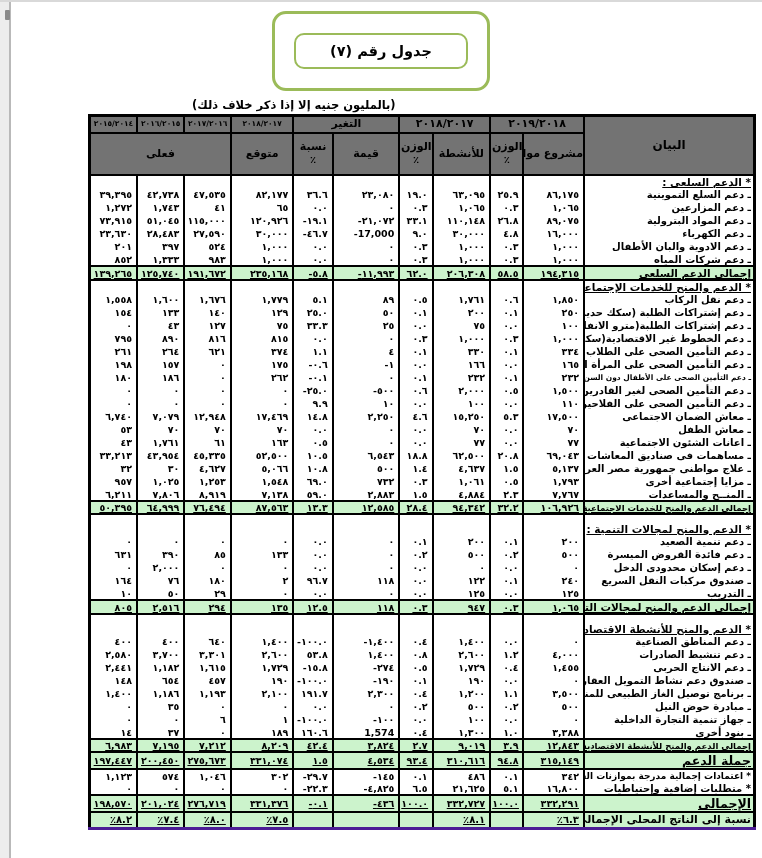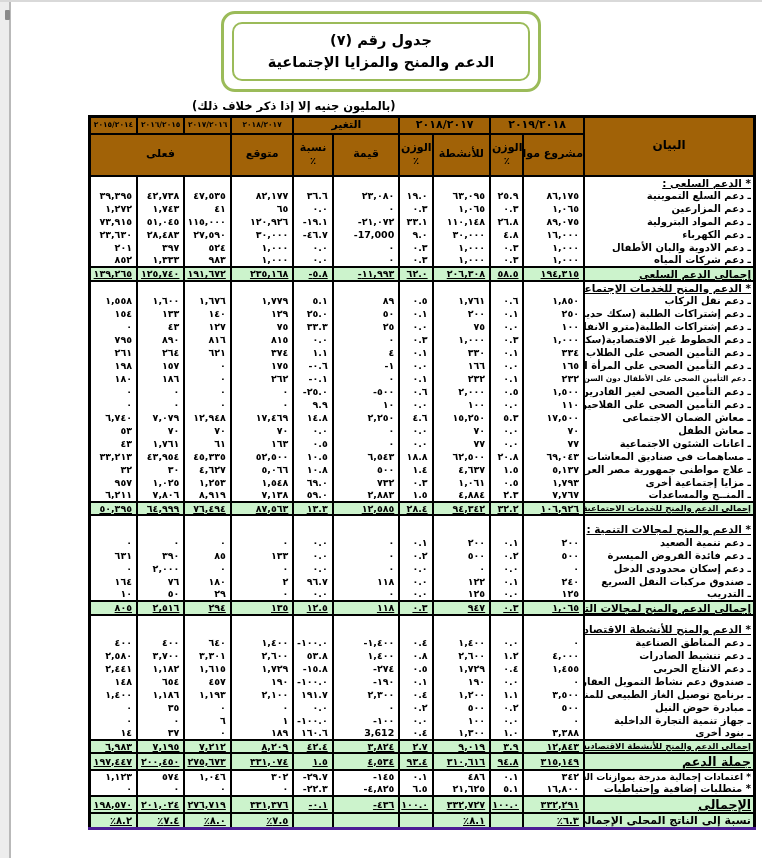--- a/index.html
+++ b/index.html
@@ -9,32 +9,32 @@
     font-family:"DejaVu Sans",sans-serif;
     font-weight:bold;color:#000;
     border-top:2px solid #d9d9d9;
     box-sizing:border-box;
   }
   .page-edge{position:absolute;left:0;top:0;width:9px;height:858px;background:#ededed;border-right:2px solid #b9b9b9;}
   .page-mark{position:absolute;left:5px;top:8px;width:5px;height:10px;background:#8a8a8a;border-radius:1px;}
 
   
   .title-wrap{display:flex;justify-content:center;margin-top:9px;}
-  .title-outer{border:3px solid #9bbb59;border-radius:14px;padding:8px;background:#fff;}
+  .title-outer{border:3px solid #9bbb59;border-radius:14px;padding:19px;background:#fff;}
   .title-inner{border:2px solid #9bbb59;border-radius:10px;padding:5px 34px;text-align:center;}
   .title-line{font-size:14.5px;line-height:1.55;white-space:nowrap;}
 
   
   .content{width:564px;margin-right:6px;margin-left:auto;}
   .unit-note{text-align:left;font-size:11.5px;margin:7px 0 2px 0;direction:rtl;}
 
   table{border-collapse:collapse;table-layout:fixed;width:668px;direction:rtl;}
   th,td{box-sizing:border-box;overflow:hidden;white-space:nowrap;}
   th{
-    background:#a16207;border:2px solid #000;
+    background:#737373;border:2px solid #000;
     font-size:11px;line-height:1.15;text-align:center;vertical-align:middle;padding:1px 0;
   }
   th.ysmall{font-size:7.5px;padding:2px 0;}
   th .pct{font-size:10px;}
   td{border-left:2px solid #000;border-right:2px solid #000;height:13px;padding:0;}
   td.num{direction:ltr;text-align:right;font-size:9.5px;padding-right:4px;padding-left:1px;}
   td.lbl{text-align:right;font-size:10px;padding-right:2px;}
   td.lbl.small{font-size:7.5px;}
   tr.section td.lbl{text-decoration:underline;font-size:10.5px;}
   tr.total td,tr.grand td,tr.percent td{
@@ -57,21 +57,20 @@
 </head>
 <body>
 
 <div class="page-edge"></div>
 <div class="page-mark"></div>
 
 <div class="title-wrap">
   <div class="title-outer">
     <div class="title-inner">
       <div class="title-line">جدول رقم (٧)</div>
-      <div class="title-line">الدعم والمنح والمزايا الإجتماعية</div>
     </div>
   </div>
 </div>
 
 <div class="content">
   <div class="unit-note">(بالمليون جنيه إلا إذا ذكر خلاف ذلك)</div>
 
   <table>
     <colgroup>
       <col style="width:169px">
@@ -667,21 +666,21 @@
           <td class="num">٦</td>
           <td class="num">٠</td>
           <td class="num">٠</td>
         </tr>
         <tr class="item">
           <td class="lbl">ـ بنود أخرى</td>
           <td class="num">٣,٣٨٨</td>
           <td class="num">١.٠</td>
           <td class="num">١,٣٠٠</td>
           <td class="num">٠.٤</td>
-          <td class="num">3,612</td>
+          <td class="num">1,574</td>
           <td class="num">١٦٠.٦</td>
           <td class="num">١٨٩</td>
           <td class="num">٠</td>
           <td class="num">٣٧</td>
           <td class="num">١٤</td>
         </tr>
         <tr class="total">
           <td class="lbl small">إجمالى الدعم والمنح للأنشطة الاقتصادية</td>
           <td class="num">١٢,٨٤٣</td>
           <td class="num">٣.٩</td>

